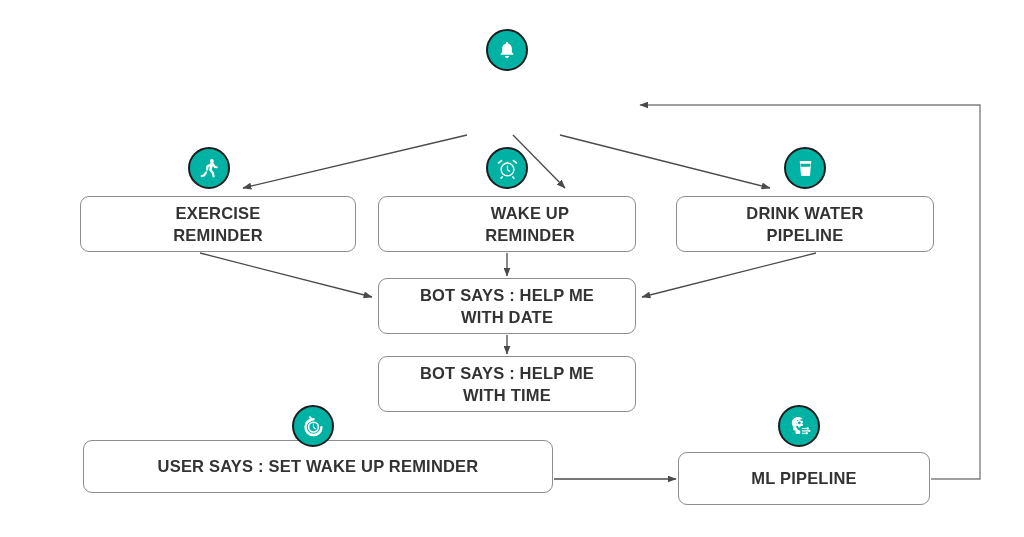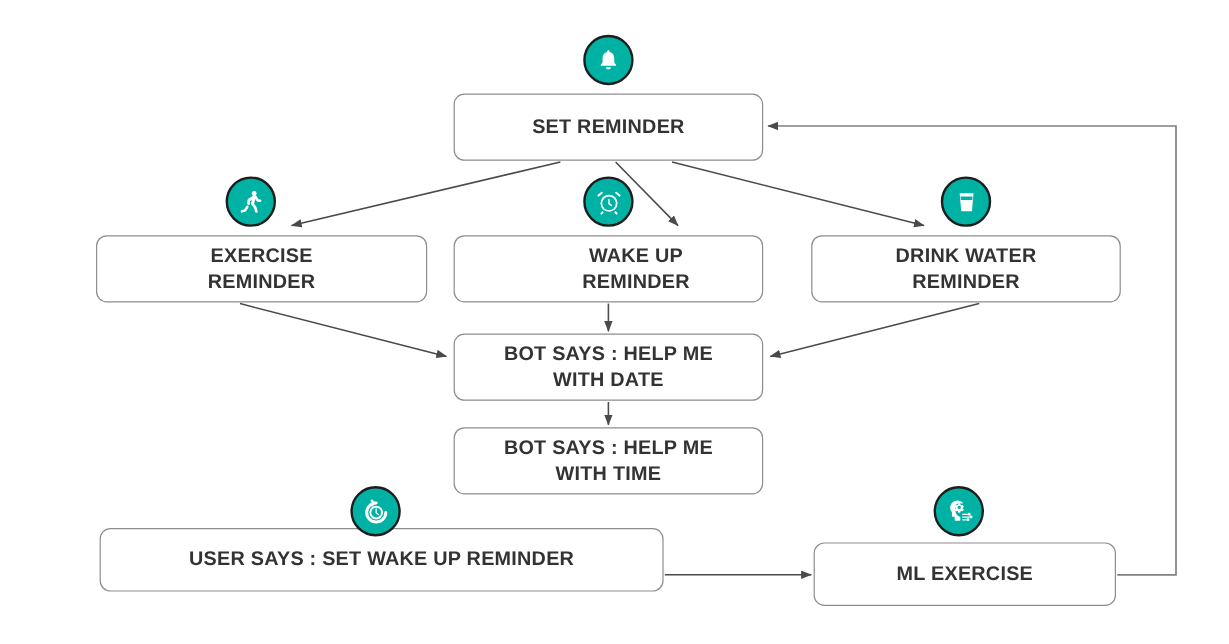--- a/index.html
+++ b/index.html
@@ -90,23 +90,20 @@
 
     <path d="M 816,253 L 642,297" fill="none" stroke="#4a4a4a" stroke-width="1.3" marker-end="url(#arrowhead)"></path>
 
     <path d="M 507,335 L 507,354" fill="none" stroke="#4a4a4a" stroke-width="1.3" marker-end="url(#arrowhead)"></path>
 
     <path d="M 554,479 L 676,479" fill="none" stroke="#4a4a4a" stroke-width="1.3" marker-end="url(#arrowhead)"></path>
 
     <path d="M 931,479 L 980,479 L 980,105 L 640,105" fill="none" stroke="#808080" stroke-width="1.4" marker-end="url(#arrowhead)"></path>
   </svg>
 
-  <div class="node" style="left:378px; top:78px; width:258px; height:56px;">
-    <span class="node-label">SET REMINDER</span>
-  </div>
   <div class="badge" style="left:486px; top:29px;">
     <svg width="22" height="22" viewBox="0 0 24 24" aria-hidden="true">
       <path fill="#ffffff" d="M12 3.2c-.62 0-1.12.5-1.12 1.12v.5C8.4 5.35 6.7 7.6 6.7 10.2v3.1c0 .9-.38 1.72-1 2.3l-.5.46c-.45.42-.16 1.18.46 1.18h12.68c.62 0 .91-.76.46-1.18l-.5-.46c-.62-.58-1-1.4-1-2.3v-3.1c0-2.6-1.7-4.85-4.18-5.38v-.5c0-.62-.5-1.12-1.12-1.12z"></path>
       <path fill="#ffffff" d="M12 20.6c1.22 0 2.23-.88 2.44-2.04H9.56A2.48 2.48 0 0 0 12 20.6z"></path>
     </svg>
   </div>
 
   <div class="node" style="left:80px; top:196px; width:276px; height:56px;">
     <span class="node-label">EXERCISE
 REMINDER</span>
@@ -128,21 +125,21 @@
       <path fill="#ffffff" d="M5.15 3.1 2.3 5.5a.9.9 0 0 0 1.16 1.38l2.85-2.4A.9.9 0 0 0 5.15 3.1zM18.85 3.1a.9.9 0 0 0-1.16 1.38l2.85 2.4A.9.9 0 0 0 21.7 5.5z"></path>
       <circle cx="12" cy="13" r="7.4" fill="#ffffff"></circle>
       <circle cx="12" cy="13" r="5.9" fill="#00b2a4"></circle>
       <path fill="#ffffff" d="M12.55 9.6a.62.62 0 1 0-1.24 0v3.6c0 .2.1.39.26.51l2.2 1.6a.62.62 0 1 0 .73-1l-1.95-1.42z"></path>
       <path fill="#ffffff" d="M6.3 19.7 4.7 21.4a.85.85 0 0 0 1.22 1.18l1.6-1.66zM17.7 19.7l1.6 1.7a.85.85 0 0 1-1.22 1.18l-1.6-1.66z"></path>
     </svg>
   </div>
 
   <div class="node" style="left:676px; top:196px; width:258px; height:56px;">
     <span class="node-label">DRINK WATER
-REMINDER</span>
+PIPELINE</span>
   </div>
   <div class="badge" style="left:784px; top:147px;">
     <svg width="21" height="21" viewBox="0 0 24 24" aria-hidden="true">
       <path fill="#ffffff" d="M5.4 3.4h13.2l-1.5 17.2H6.9z"></path>
       <path fill="#00b2a4" d="M6.25 6.6h11.5l-.3 3.4H6.55z"></path>
     </svg>
   </div>
 
   <div class="node" style="left:378px; top:278px; width:258px; height:56px;">
     <span class="node-label">BOT SAYS : HELP ME
@@ -160,21 +157,21 @@
   <div class="badge" style="left:292px; top:405px;">
     <svg width="23" height="23" viewBox="0 0 24 24" aria-hidden="true">
       <path fill="#ffffff" d="M12 3.05a9.6 9.6 0 1 0 9.6 9.6 1.3 1.3 0 0 0-2.6 0 7 7 0 1 1-7-7 1.3 1.3 0 0 0 0-2.6z"></path>
       <path fill="#ffffff" d="M8.1 1.2a1 1 0 0 0-.72 1.7l1.4 1.42L7.4 5.72a1 1 0 0 0 1.42 1.42l2.1-2.1a1 1 0 0 0 0-1.42l-2.1-2.13a1 1 0 0 0-.72-.29z"></path>
       <circle cx="12" cy="12.65" r="5.1" fill="none" stroke="#ffffff" stroke-width="1.7"></circle>
       <path fill="#ffffff" d="M12.55 9.6a.58.58 0 1 0-1.15 0v3.2c0 .18.08.35.22.47l1.85 1.55a.58.58 0 1 0 .75-.9l-1.67-1.4z"></path>
     </svg>
   </div>
 
   <div class="node" style="left:678px; top:452px; width:252px; height:53px;">
-    <span class="node-label">ML EXERCISE</span>
+    <span class="node-label">ML PIPELINE</span>
   </div>
   <div class="badge" style="left:778px; top:405px;">
     <svg width="23" height="23" viewBox="0 0 24 24" aria-hidden="true">
       <path fill="#ffffff" d="M10.6 2.2c-3.6 0-6.6 2.7-6.6 6.1 0 1.5.55 2.88 1.5 3.97v3.1c0 .5.4.9.9.9h1.5v2.6c0 .5.4.9.9.9h3.1c.5 0 .9-.4.9-.9v-2.3c-2.6-.85-4.4-3.2-4.4-5.97 0-3.4 3-6.1 6.6-6.1.2 0 .4 0 .6.03A6.9 6.9 0 0 0 10.6 2.2z"></path>
       <circle cx="11.6" cy="8.2" r="3.35" fill="#00b2a4"></circle>
       <path fill="#ffffff" d="M11.6 4.6a.85.85 0 0 0-.85.72l-.1.63a3.1 3.1 0 0 0-.66.38l-.6-.25a.85.85 0 0 0-1.05.38l-.25.43a.85.85 0 0 0 .2 1.09l.5.4a3.2 3.2 0 0 0 0 .76l-.5.4a.85.85 0 0 0-.2 1.09l.25.43c.23.4.72.56 1.05.38l.6-.25c.2.15.43.28.66.38l.1.63a.85.85 0 0 0 .85.72h.5a.85.85 0 0 0 .85-.72l.1-.63c.24-.1.46-.23.66-.38l.6.25c.34.18.82.02 1.05-.38l.25-.43a.85.85 0 0 0-.2-1.09l-.5-.4a3.2 3.2 0 0 0 0-.76l.5-.4a.85.85 0 0 0 .2-1.09l-.25-.43a.85.85 0 0 0-1.05-.38l-.6.25a3.1 3.1 0 0 0-.66-.38l-.1-.63a.85.85 0 0 0-.85-.72z"></path>
       <circle cx="11.85" cy="8.2" r="1.45" fill="#00b2a4"></circle>
       <g fill="#ffffff">
         <rect x="14.3" y="13.6" width="5.3" height="1.1" rx="0.55"></rect>
         <rect x="14.3" y="16.0" width="7.0" height="1.1" rx="0.55"></rect>

